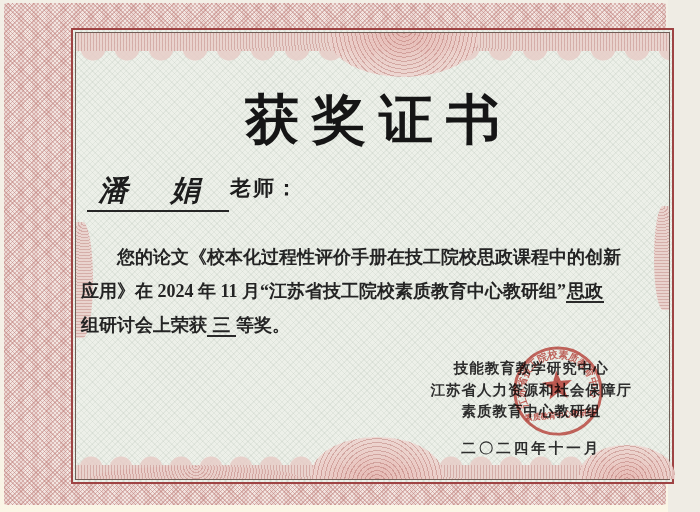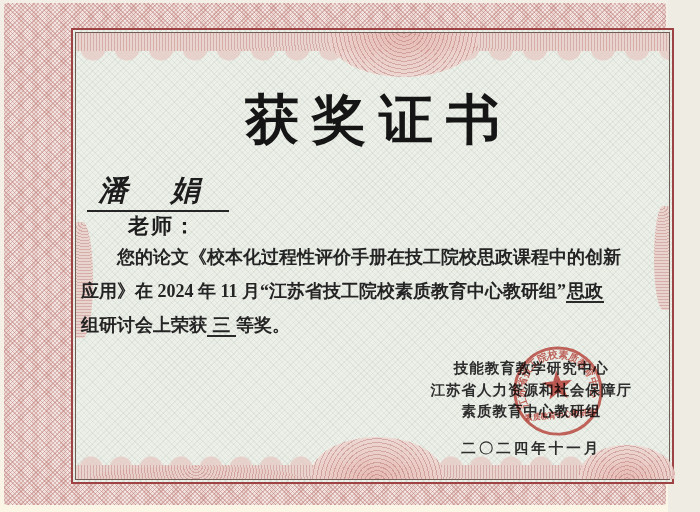--- a/index.html
+++ b/index.html
@@ -72,28 +72,28 @@
   .fl-wave{left:18px;bottom:3px;width:210px;height:13px;border-radius:50% 50% 0 0 / 100% 100% 0 0;}
 
   
   .title{
     position:absolute;left:0;top:54px;width:100%;
     text-align:center;font-size:54px;font-weight:900;color:#151515;
     letter-spacing:13px;text-indent:13px;
     font-family:"Liberation Serif","DejaVu Serif",serif;
   }
   
-  .name-row{position:absolute;left:14px;top:144px;display:flex;align-items:center;flex-direction:column;}
+  .name-row{position:absolute;left:14px;top:144px;display:flex;align-items:flex-start;}
   .name-underline{
     display:inline-block;min-width:138px;text-align:center;
     border-bottom:2px solid #252525;
     font-size:29px;font-weight:700;font-style:italic;letter-spacing:18px;
     padding:0 2px 3px 2px;color:#1d1d1d;line-height:1.15;
   }
-  .honorific{font-size:21px;font-weight:700;color:#1d1d1d;margin-left:9px;padding-bottom:3px;letter-spacing:2px;}
+  .honorific{font-size:21px;font-weight:700;color:#1d1d1d;margin-left:1px;padding-bottom:3px;letter-spacing:2px;}
 
   
   .body-block{
     position:absolute;left:8px;right:22px;top:210px;
     font-size:18px;font-weight:700;color:#242424;line-height:34px;
   }
   .body-block .line{white-space:nowrap;}
   .body-block .line.indent{text-indent:2em;}
   .u{border-bottom:2px solid #2a2a2a;padding:0 1px;}
 

